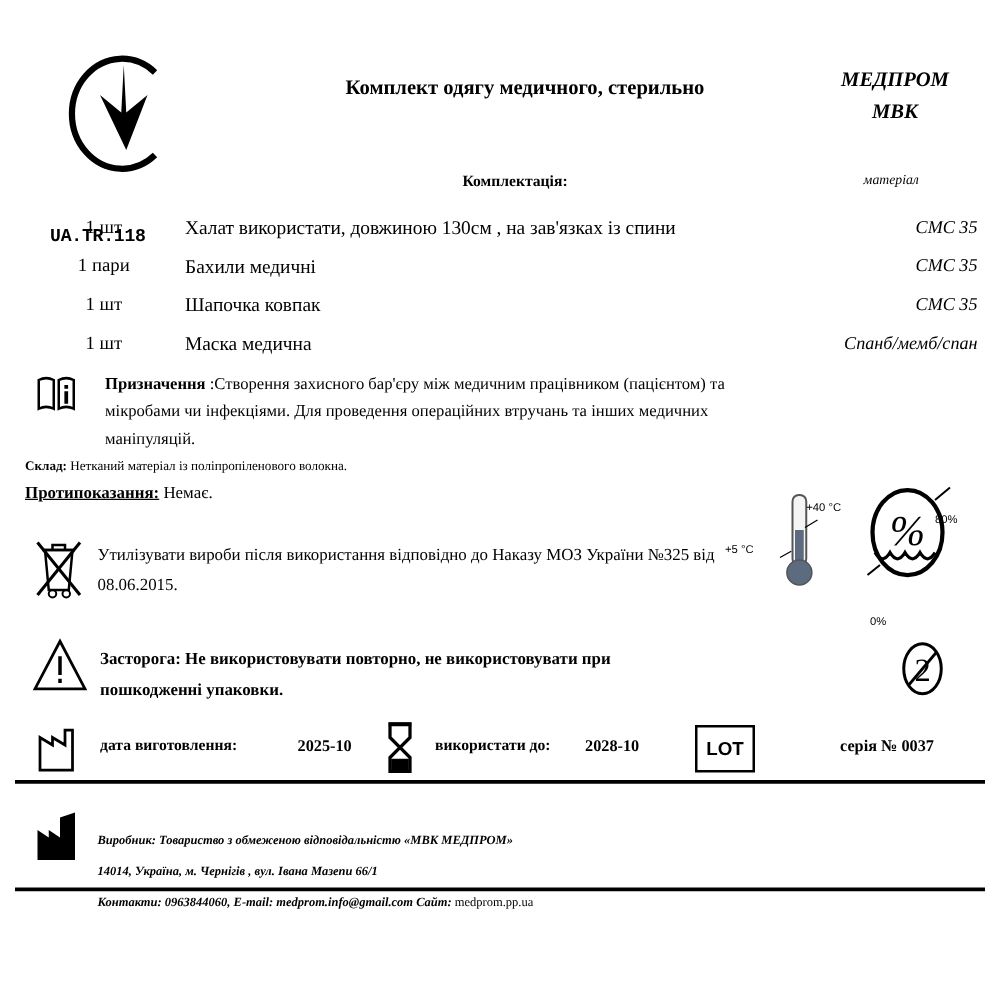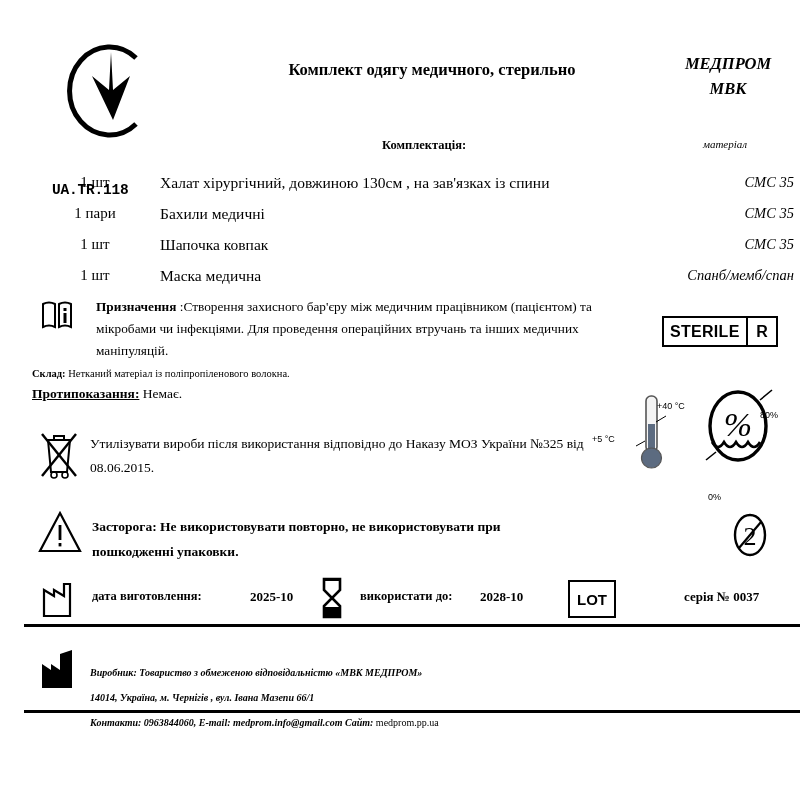--- a/index.html
+++ b/index.html
@@ -10,21 +10,21 @@
   body {
     width: 800px;
     height: 800px;
     font-family: "Liberation Serif", "DejaVu Serif", serif;
     color: #000000;
     position: relative;
     overflow: hidden;
   }
   .label {
     position: absolute;
-    left: 12px; top: 0;
+    left: 0; top: 0;
     width: 724px;
     height: 800px;
   }
 
   
   .header {
     position: absolute;
     left: 0; top: 34px;
     width: 800px;
     height: 130px;
@@ -381,21 +381,21 @@
     <div class="cert-code">UA.TR.118</div>
 
     <div class="col-head-kit">Комплектація:</div>
     <div class="col-head-material">матеріал</div>
   </div>
 
   <div class="contents">
 
     <div class="content-row">
       <span class="c-qty">1 шт</span>
-      <span class="c-name">Халат хірургічний,  довжиною 130см , на зав'язках із спини</span>
+      <span class="c-name">Халат використати,  довжиною 130см , на зав'язках із спини</span>
       <span class="c-mat">СМС 35</span>
     </div>
 
     <div class="content-row">
       <span class="c-qty">1 пари</span>
       <span class="c-name">Бахили медичні</span>
       <span class="c-mat">СМС 35</span>
     </div>
 
     <div class="content-row">
@@ -428,25 +428,20 @@
 
     <div class="composition">
       <b>Склад:</b><span> Нетканий матеріал із поліпропіленового волокна.</span>
     </div>
 
     <div class="contra">
       <span class="lbl">Протипоказання:</span><span> Немає.</span>
     </div>
   </div>
 
-  <div class="sterile-box">
-    <div class="s-main">STERILE</div>
-    <div class="s-sep"></div>
-    <div class="s-code">R</div>
-  </div>
 
   <div class="storage">
 
     <div style="position:absolute;left:40px;top:26px;width:40px;height:78px;">
       <svg viewBox="0 0 40 78" width="40" height="78">
         <rect x="14" y="2" width="11" height="56" rx="5" fill="#f4f4f4" stroke="#555" stroke-width="1.6"></rect>
         <rect x="16" y="30" width="7" height="28" fill="#5c6b80"></rect>
         <circle cx="19.5" cy="64" r="10" fill="#5c6b80" stroke="#555" stroke-width="1.2"></circle>
         <line x1="24" y1="28" x2="34" y2="22" stroke="#000" stroke-width="1"></line>
         <line x1="13" y1="47" x2="4" y2="52" stroke="#000" stroke-width="1"></line>

